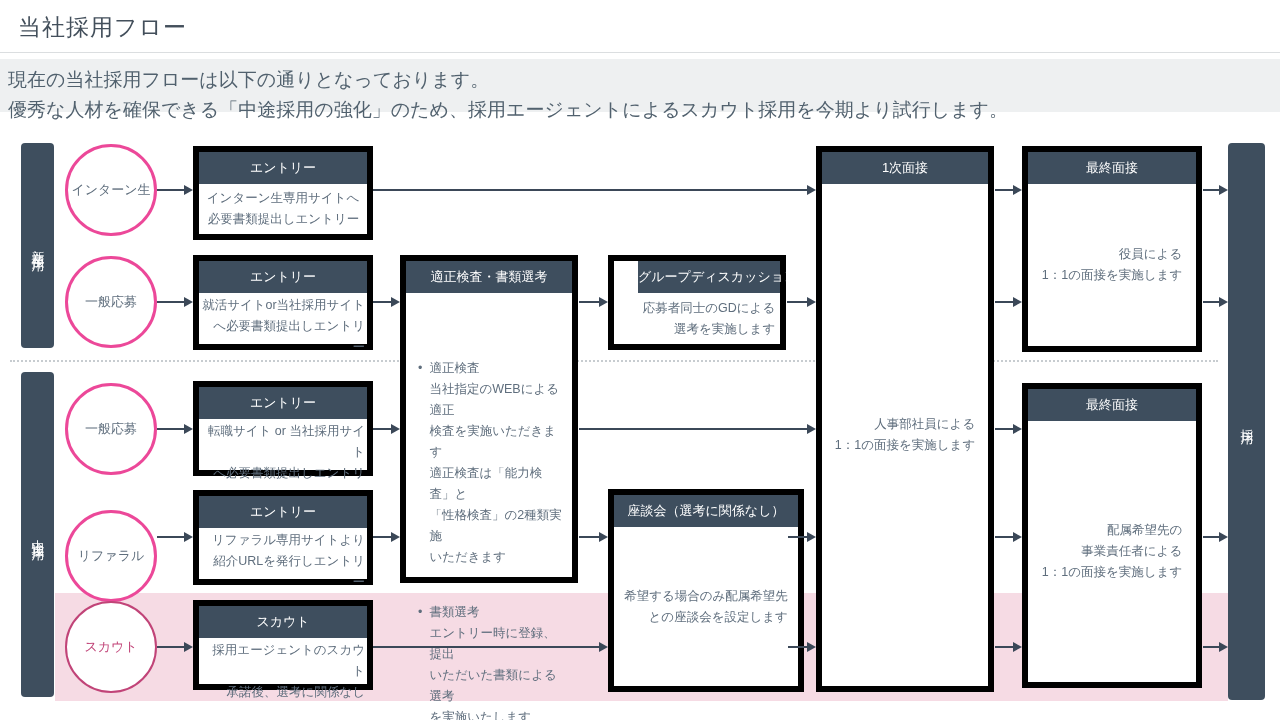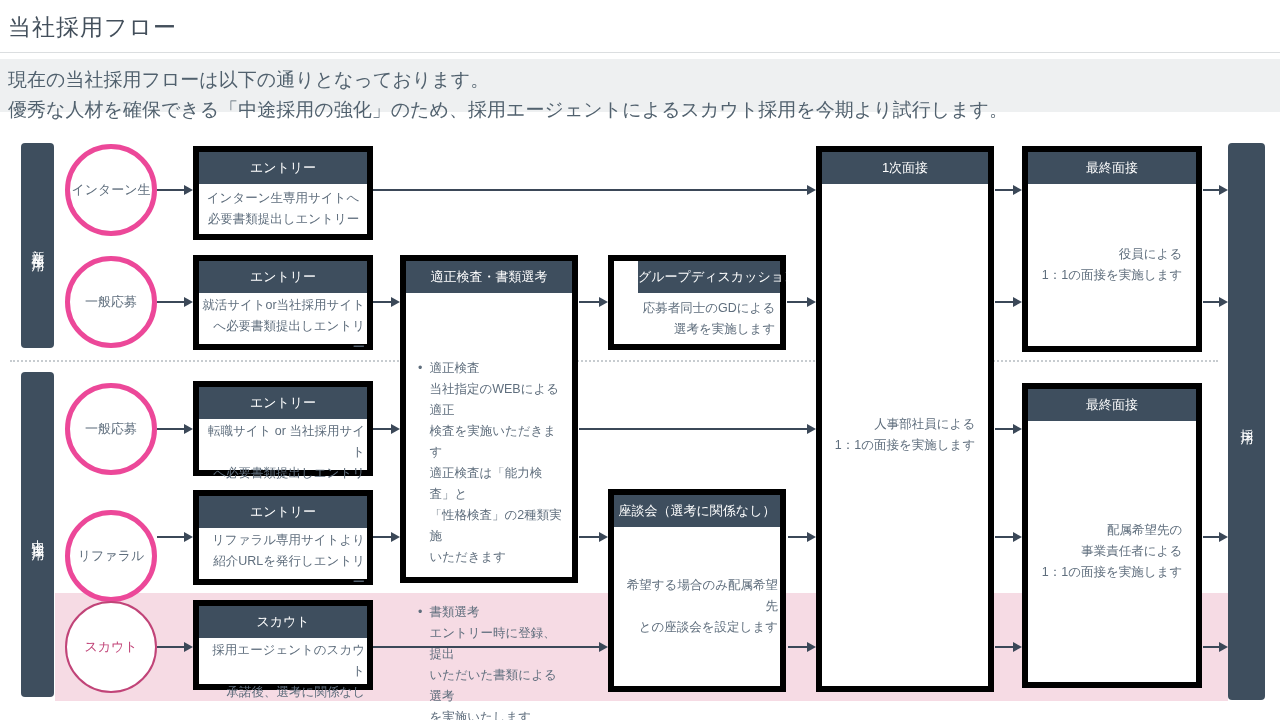--- a/index.html
+++ b/index.html
@@ -2,30 +2,30 @@
 <html lang="ja"><head>
 <meta charset="utf-8">
 <style>
   * { margin:0; padding:0; box-sizing:border-box; }
   html,body { background:#ffffff; }
   .canvas {
     position:relative; width:1280px; height:720px; background:#ffffff;
     font-family:"Liberation Sans","DejaVu Sans",sans-serif; overflow:hidden;
   }
   .abs { position:absolute; }
-  .page-title { left:8px; top:12px; font-size:23px; color:#434f5b; letter-spacing:1px; }
+  .page-title { left:18px; top:12px; font-size:23px; color:#434f5b; letter-spacing:1px; }
   .title-rule { left:0; top:52px; width:1280px; height:1px; background:#dbdee0; }
   .intro-band { left:0; top:59px; width:1280px; height:53px; background:#eef0f1;
     color:#51616e; font-size:19px; padding:6px 8px; line-height:30px; }
   .pink-band { background:#f6dbe4; z-index:0; }
   .dotline { border-top:2px dotted #c7ccd0; z-index:1; height:0; }
   .vbar { background:#3e4e5e; border-radius:4px; color:#ffffff; z-index:2;
     display:flex; align-items:center; justify-content:center;
     writing-mode:vertical-rl; font-size:13px; letter-spacing:3px; }
-  .circle { border:5px solid #ec4899; border-radius:50%; background:#ffffff;
+  .circle { border:3px solid #ec4899; border-radius:50%; background:#ffffff;
     color:#5f6e7d; display:flex; align-items:center; justify-content:center;
     font-size:13px; z-index:2; text-align:center; }
   .circle.pink { border:2px solid #c14478; color:#c14478; }
   .box { border:6px solid #000000; background:#ffffff; z-index:2;
     display:flex; flex-direction:column; }
   .box-header { background:#3e4e5e; color:#ffffff; font-size:13px;
     flex:0 0 32px; line-height:32px; text-align:center; white-space:nowrap; }
   .box-body { flex:1 1 auto; display:flex; align-items:center; justify-content:center;
     text-align:right; color:#5f6e7d; font-size:12.5px; line-height:21px;
     white-space:pre-line; padding:2px; }
@@ -112,21 +112,21 @@
       </div>
     </div>
   </div>
 
   <div class="abs box" style="left:608px; top:255px; width:178px; height:95px;padding-left:24px;">
     <div class="box-header">グループディスカッション</div>
     <div class="box-body">応募者同士のGDによる
 選考を実施します</div>
   </div>
 
-  <div class="abs box" style="left:608px; top:489px; width:178px; height:203px;">
+  <div class="abs box" style="left:608px; top:489px; width:196px; height:203px;">
     <div class="box-header">座談会（選考に関係なし）</div>
     <div class="box-body">希望する場合のみ配属希望先
 との座談会を設定します</div>
   </div>
 
   <div class="abs box" style="left:816px; top:146px; width:178px; height:546px;">
     <div class="box-header">1次面接</div>
     <div class="box-body">人事部社員による
 1：1の面接を実施します</div>
   </div>

